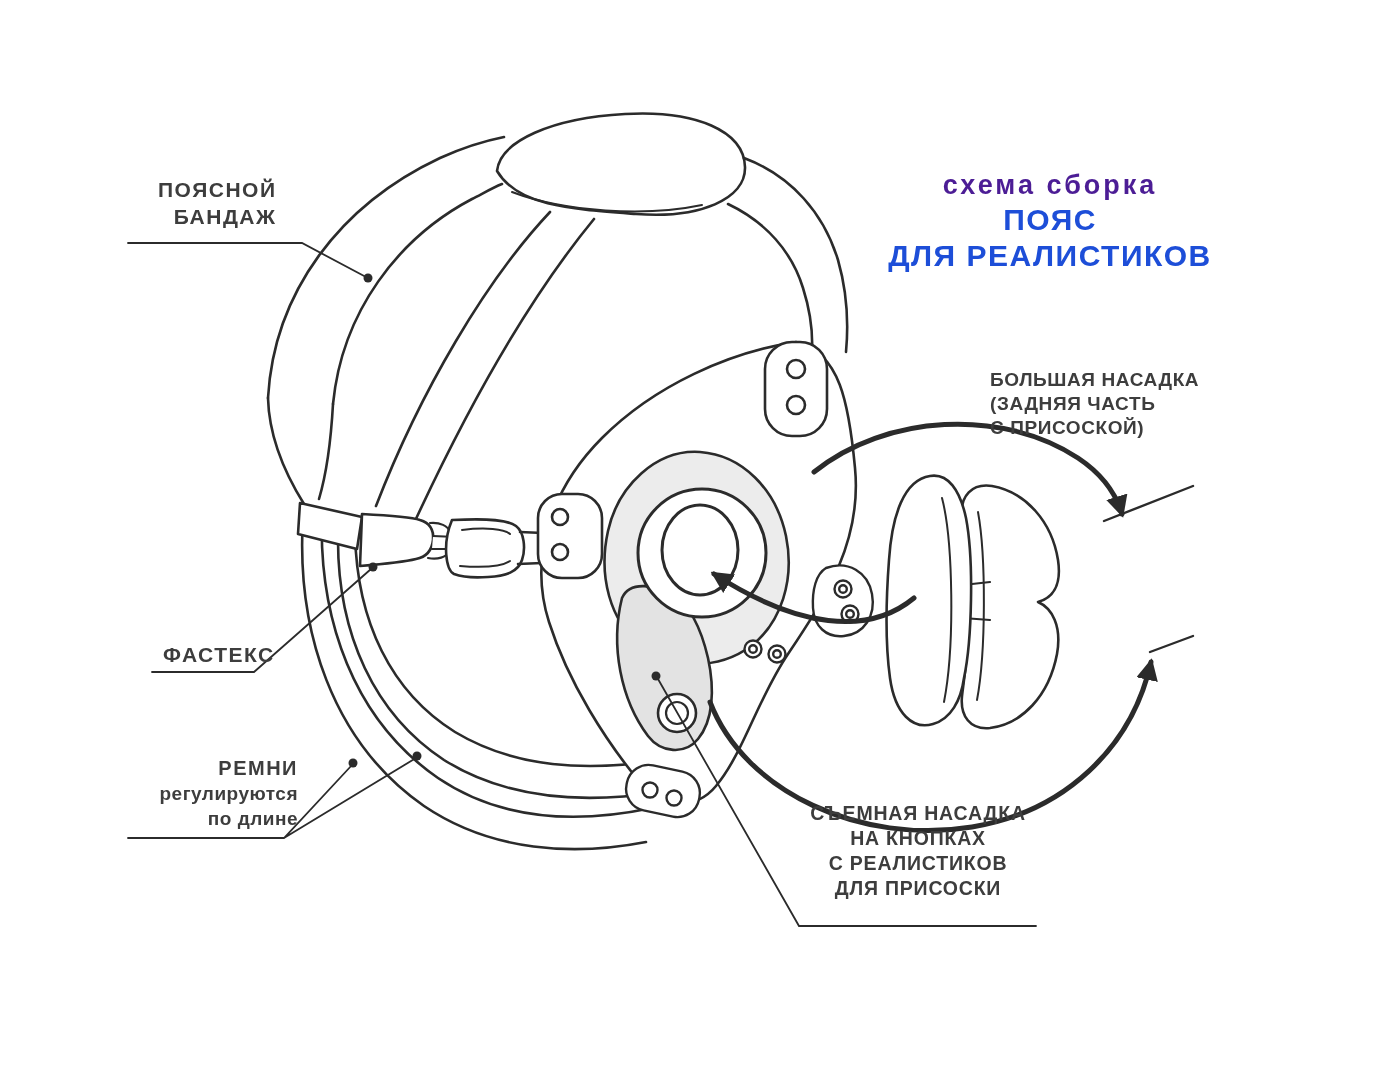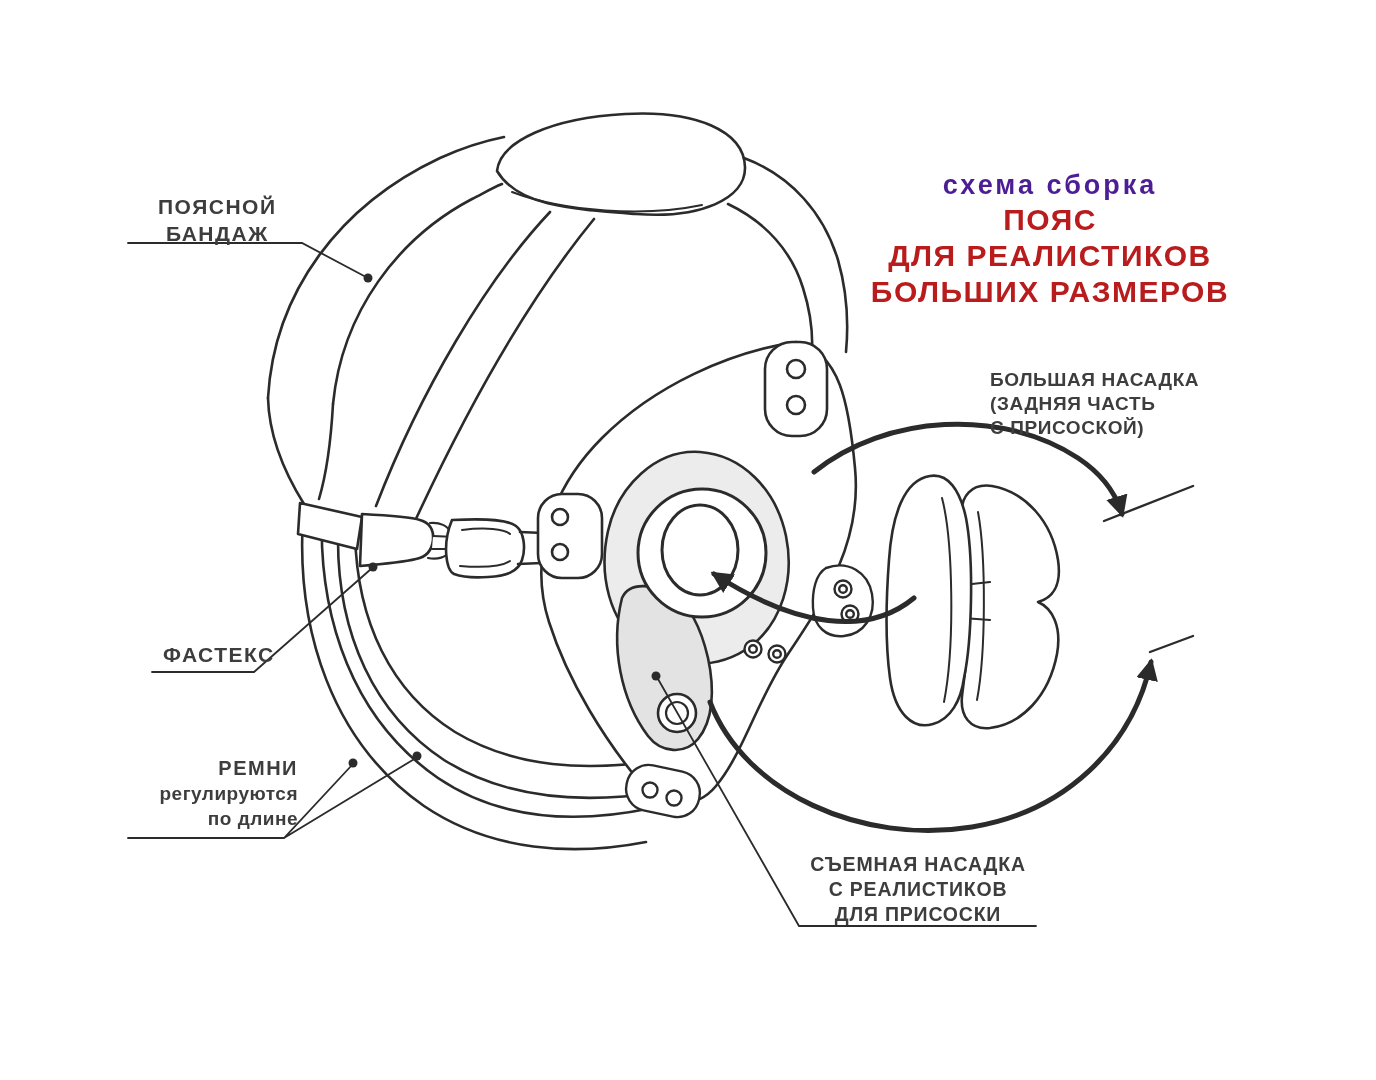--- a/index.html
+++ b/index.html
@@ -4,29 +4,29 @@
 <style>
   html,body{margin:0;padding:0;background:#ffffff;}
   .page{
     position:relative;width:1376px;height:1080px;background:#ffffff;overflow:hidden;
     font-family:"Liberation Sans", sans-serif;color:#3d3d3d;
   }
   svg{position:absolute;left:0;top:0;}
   .label{position:absolute;z-index:5;color:#3d3d3d;}
   .lbl-line{display:block;}
   .lbl-upper{font-weight:600;font-size:21px;letter-spacing:1.5px;line-height:27px;}
-  .waist{left:158px;top:193px;text-align:center;}
+  .waist{left:158px;top:176px;text-align:right;}
   .titleblock{left:840px;top:168px;width:420px;text-align:center;}
   .subtitle{font-size:27px;font-weight:600;letter-spacing:3px;line-height:34px;color:#4c1d95;}
-  .maintitle{font-size:30px;font-weight:700;letter-spacing:1.5px;line-height:36px;color:#b91c1c;}
+  .maintitle{font-size:30px;font-weight:700;letter-spacing:1.5px;line-height:36px;color:#1d4ed8;}
   .bigattach{left:990px;top:368px;width:260px;text-align:left;font-size:19px;font-weight:600;letter-spacing:0.6px;line-height:24px;}
   .fastex{left:163px;top:641px;}
   .straps{left:118px;top:756px;width:180px;text-align:right;font-size:19px;font-weight:700;letter-spacing:0.5px;line-height:25px;}
   .straps .b{font-size:20px;letter-spacing:1.5px;}
-  .removable{left:793px;top:852px;width:250px;text-align:center;font-size:19.5px;font-weight:600;letter-spacing:0.8px;line-height:25px;}
+  .removable{left:793px;top:801px;width:250px;text-align:center;font-size:19.5px;font-weight:600;letter-spacing:0.8px;line-height:25px;}
 </style>
 </head>
 <body>
 
 <div class="page">
 
   <svg width="1376" height="1080" viewBox="0 0 1376 1080">
     <defs>
       <marker id="arrowhead" viewBox="0 0 10 10" refX="8.2" refY="5" markerWidth="4.4" markerHeight="4.4" orient="auto-start-reverse">
         <path d="M0,0 L10,5 L0,10 Z" fill="#2b2b2b"></path>
@@ -150,38 +150,38 @@
 
   <div class="label waist lbl-upper">
     <span class="lbl-line">ПОЯСНОЙ</span>
     <span class="lbl-line">БАНДАЖ</span>
   </div>
 
   <div class="label titleblock">
     <span class="lbl-line subtitle">схема сборка</span>
     <span class="lbl-line maintitle">ПОЯС</span>
     <span class="lbl-line maintitle">ДЛЯ РЕАЛИСТИКОВ</span>
-    <span class="lbl-line maintitle">БОЛЬШИХ РАЗМЕРОВ</span>
   </div>
 
   <div class="label bigattach">
     <span class="lbl-line">БОЛЬШАЯ НАСАДКА</span>
     <span class="lbl-line">(ЗАДНЯЯ ЧАСТЬ</span>
     <span class="lbl-line">С ПРИСОСКОЙ)</span>
   </div>
 
   <div class="label fastex lbl-upper">
     <span class="lbl-line">ФАСТЕКС</span>
   </div>
 
   <div class="label straps">
     <span class="lbl-line b">РЕМНИ</span>
     <span class="lbl-line">регулируются</span>
     <span class="lbl-line">по длине</span>
   </div>
 
   <div class="label removable">
     <span class="lbl-line">СЪЕМНАЯ НАСАДКА</span>
+    <span class="lbl-line">НА КНОПКАХ</span>
     <span class="lbl-line">С РЕАЛИСТИКОВ</span>
     <span class="lbl-line">ДЛЯ ПРИСОСКИ</span>
   </div>
 
 </div>
 
 </body></html>

